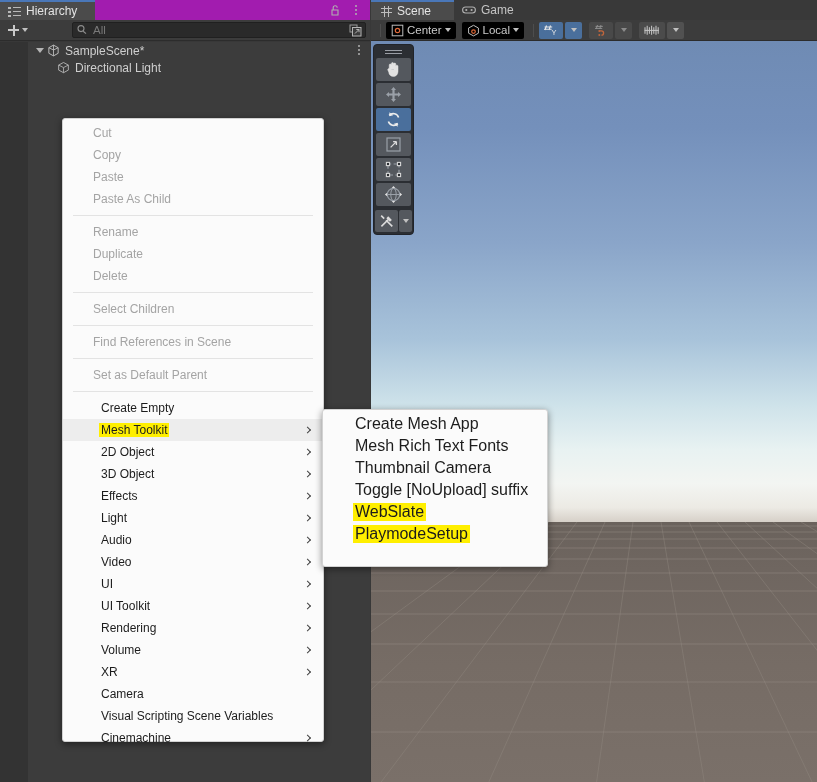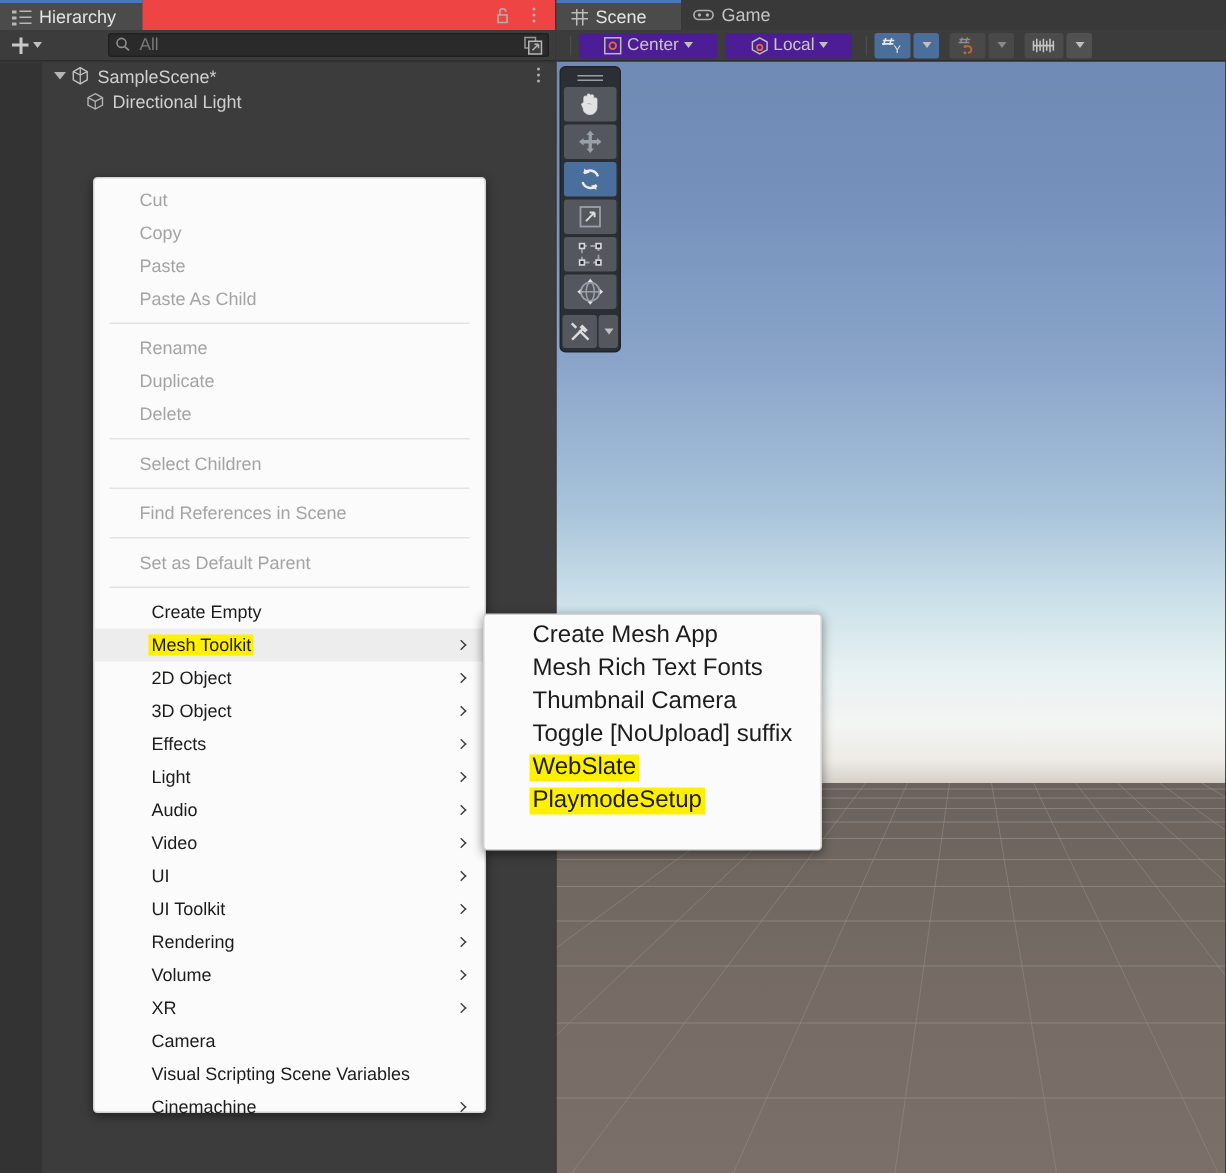--- a/index.html
+++ b/index.html
@@ -13,21 +13,21 @@
   #root { position: relative; width: 817px; height: 782px; }
 
   
   #hierarchy-panel {
     position: absolute; left: 0; top: 0;
     width: 370px; height: 782px;
     background: #383838;
   }
   #hierarchy-tabbar {
     position: absolute; left: 0; top: 0; width: 370px; height: 20px;
-    background: #ef4444;
+    background: #a21caf;
   }
   .tab {
     position: absolute; top: 0; height: 20px;
     display: flex; align-items: center; gap: 5px;
     padding: 0 10px 0 8px;
     font-size: 12px; color: #c4c4c4;
   }
   .tab.active {
     background: #4b4b4b;
     border-top: 2px solid #4a77b8;
@@ -158,21 +158,21 @@
     display: flex; align-items: center; gap: 0px; padding-left: 4px;
     border-bottom: 1px solid #2c2c2c;
   }
   .tb-sep {
     width: 1px; height: 13px; background: #2e2e2e;
     margin: 0 5px;
     border-right: 1px solid #4d4d4d;
   }
   .tb-btn {
     height: 17px; display: flex; align-items: center; gap: 3px;
-    background: #4c1d95; border-radius: 2px; padding: 0 16px;
+    background: #000000; border-radius: 2px; padding: 0 5px;
     font-size: 11.5px; color: #c9c9c9;
   }
   .tb-btn.sel { background: #4a6f9c; }
   .tb-btn.dim { color: #8a8a8a; background: #494949; }
   .tb-btn.flat { background: #4b4b4b; }
   .tb-split {
     height: 17px; width: 17px; background: #515151; border-radius: 2px;
     display: flex; align-items: center; justify-content: center;
     margin-left: 2px;
   }

